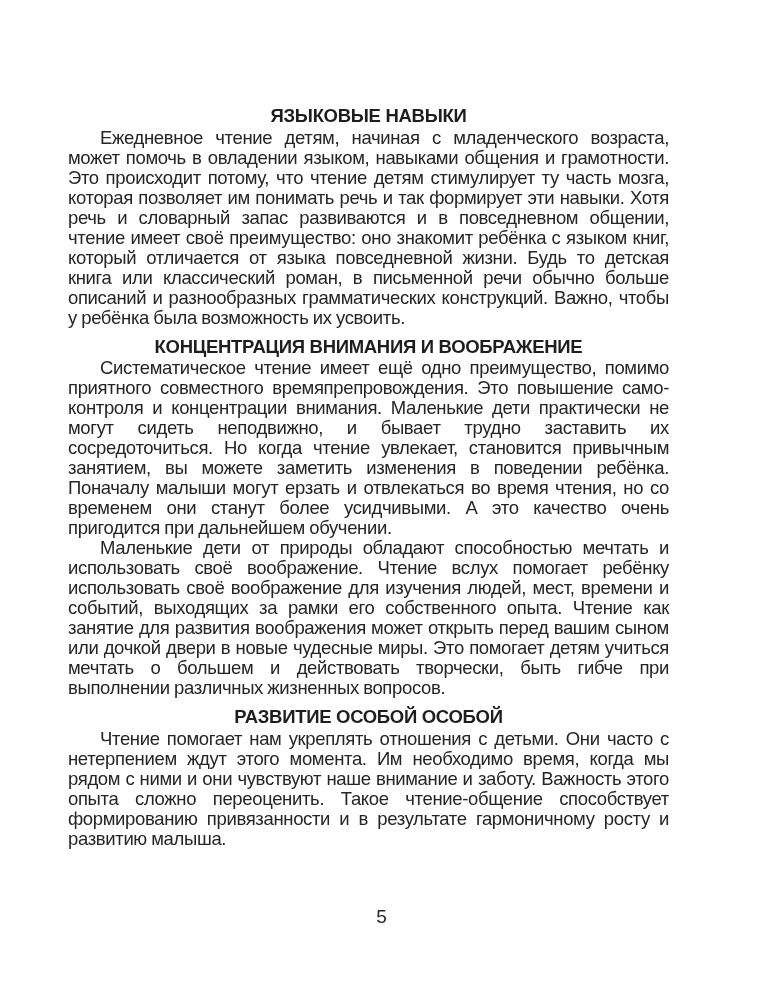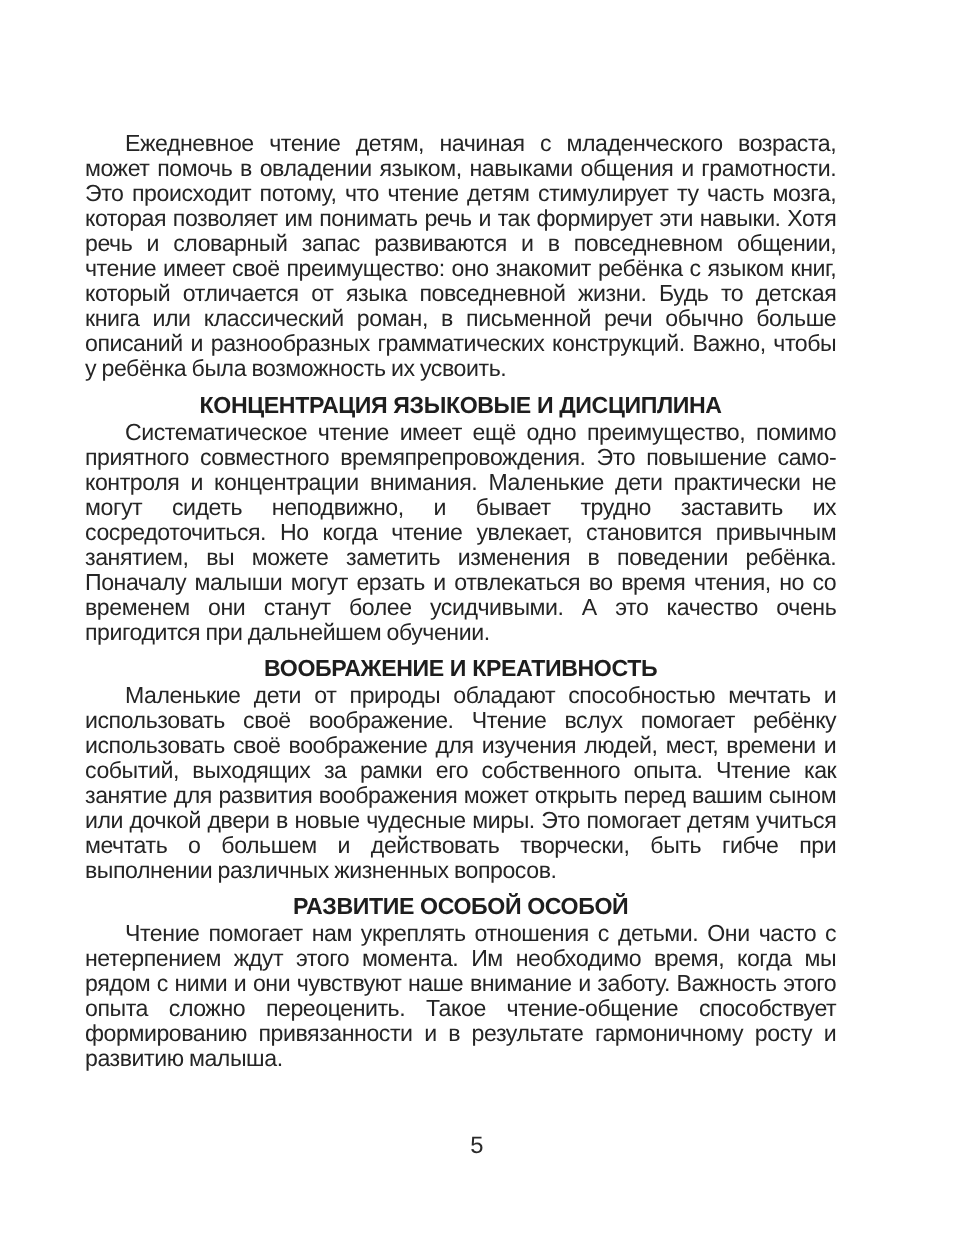--- a/index.html
+++ b/index.html
@@ -46,28 +46,28 @@
     font-size: 19px;
     line-height: 22px;
     color: #2a2a2a;
   }
 </style>
 </head>
 <body>
 
 <div class="page">
   <div class="section">
+    <h2 class="section-title">ЯЗЫКОВЫЕ НАВЫКИ</h2>
     <p class="para">Ежедневное чтение детям, начиная с младенческого возраста, может помочь в овладении языком, навыками общения и грамотности. Это происходит потому, что чтение детям стимулирует ту часть мозга, которая позволяет им понимать речь и так формирует эти навыки. Хотя речь и словарный запас развиваются и в повседневном общении, чтение имеет своё преимущество: оно знакомит ребёнка с языком книг, который отличается от языка повседневной жизни. Будь то детская книга или классический роман, в письменной речи обычно больше описаний и разнообразных грамматических конструкций. Важно, чтобы у ребёнка была возможность их усвоить.</p>
   </div>
   <div class="section">
-    <h2 class="section-title">КОНЦЕНТРАЦИЯ ЯЗЫКОВЫЕ И ДИСЦИПЛИНА</h2>
+    <h2 class="section-title">КОНЦЕНТРАЦИЯ ВНИМАНИЯ И ВООБРАЖЕНИЕ</h2>
     <p class="para">Систематическое чтение имеет ещё одно преимущество, помимо приятного совместного времяпрепровождения. Это повышение само-контроля и концентрации внимания. Маленькие дети практически не могут сидеть неподвижно, и бывает трудно заставить их сосредоточиться. Но когда чтение увлекает, становится привычным занятием, вы можете заметить изменения в поведении ребёнка. Поначалу малыши могут ерзать и отвлекаться во время чтения, но со временем они станут более усидчивыми. А это качество очень пригодится при дальнейшем обучении.</p>
   </div>
   <div class="section">
-    <h2 class="section-title">ВООБРАЖЕНИЕ И КРЕАТИВНОСТЬ</h2>
     <p class="para">Маленькие дети от природы обладают способностью мечтать и использовать своё воображение. Чтение вслух помогает ребёнку использовать своё воображение для изучения людей, мест, времени и событий, выходящих за рамки его собственного опыта. Чтение как занятие для развития воображения может открыть перед вашим сыном или дочкой двери в новые чудесные миры. Это помогает детям учиться мечтать о большем и действовать творчески, быть гибче при выполнении различных жизненных вопросов.</p>
   </div>
   <div class="section">
     <h2 class="section-title">РАЗВИТИЕ ОСОБОЙ ОСОБОЙ</h2>
     <p class="para">Чтение помогает нам укреплять отношения с детьми. Они часто с нетерпением ждут этого момента. Им необходимо время, когда мы рядом с ними и они чувствуют наше внимание и заботу. Важность этого опыта сложно переоценить. Такое чтение-общение способствует формированию привязанности и в результате гармоничному росту и развитию малыша.</p>
   </div>
 </div>
 
 <div class="page-number">5</div>
 

